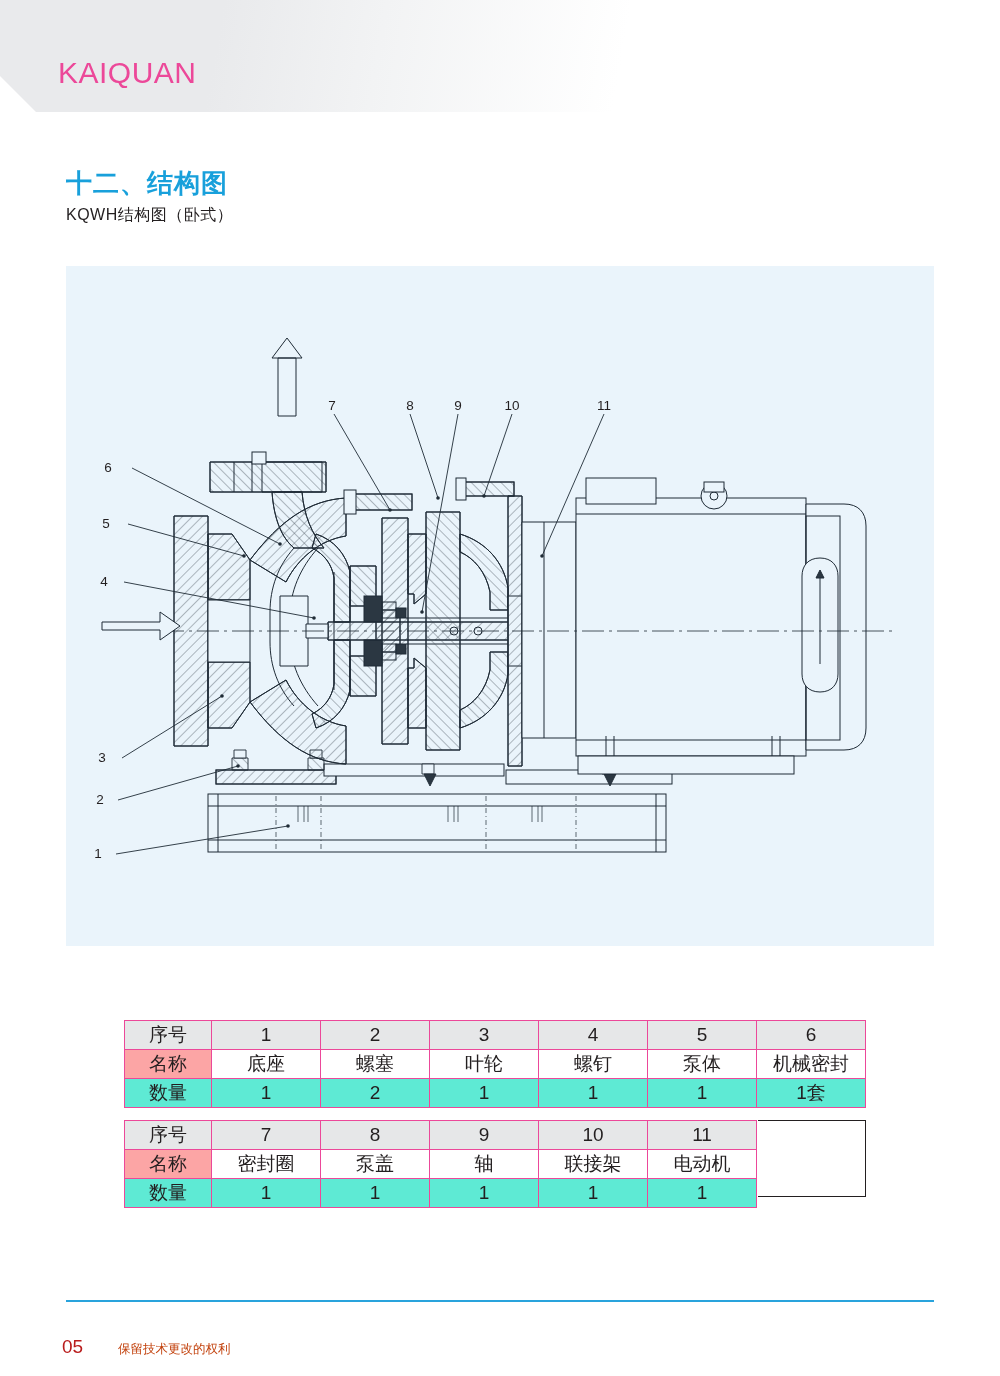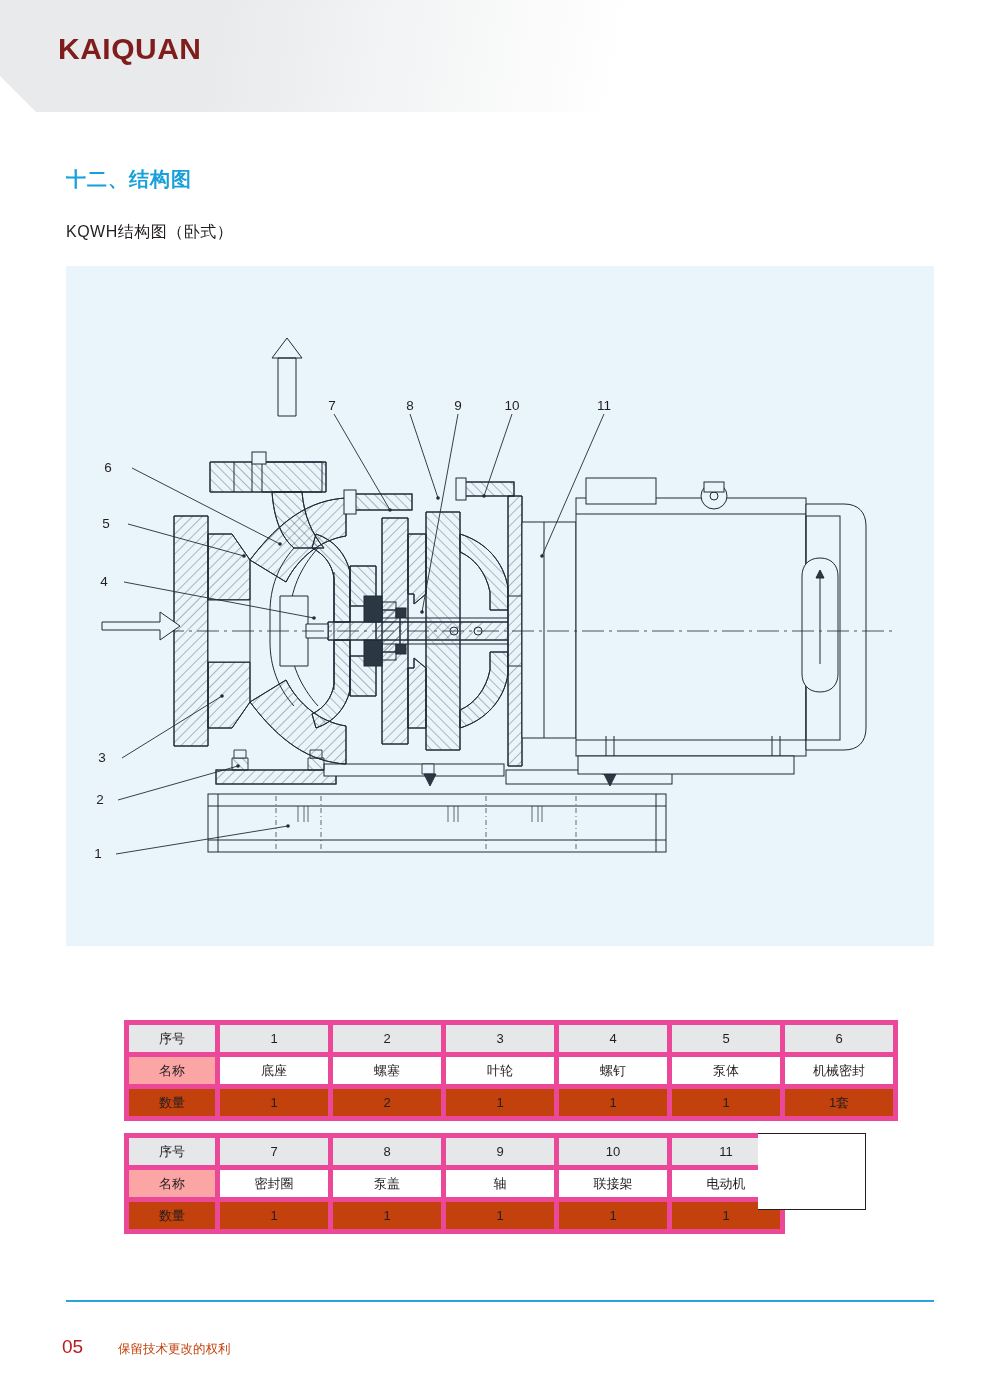--- a/index.html
+++ b/index.html
@@ -14,58 +14,58 @@
   
   .header {
     position:absolute; left:0; top:0; width:1000px; height:112px;
   }
   .header-band {
     position:absolute; left:0; top:0; width:1000px; height:112px;
     background:linear-gradient(100deg,#e9eaec 0%, #e9eaec 22%, #f2f3f4 38%, #ffffff 62%, #ffffff 100%);
     clip-path:polygon(0 0, 1000px 0, 1000px 112px, 36px 112px, 0 76px);
   }
   .logo {
-    position:absolute; left:58px; top:32px;
-    font-size:30px; font-weight:bold; letter-spacing:0.5px;
-    color:#7f1d1d;
+    position:absolute; left:58px; top:56px;
+    font-size:30px; font-weight:normal; letter-spacing:0.5px;
+    color:#ec4899;
     font-family:"Liberation Sans", sans-serif;
   }
   
   .section-title {
     position:absolute; left:66px; top:166px;
-    font-size:20px; font-weight:bold; color:#18a0db;
+    font-size:26px; font-weight:bold; color:#18a0db;
     letter-spacing:1px;
   }
   .sub-title {
-    position:absolute; left:66px; top:222px;
+    position:absolute; left:66px; top:205px;
     font-size:16px; color:#231f20;
     letter-spacing:0.5px;
   }
   
   .drawing {
     position:absolute; left:66px; top:266px;
     width:868px; height:680px;
     background:#eaf4fb;
   }
   .drawing svg { display:block; }
   
   .tables { position:absolute; left:124px; top:1020px; }
   table { border-collapse:collapse; }
   table td {
-    border:5px solid #ec4899;
+    border:1px solid #ec4899;
     height:25px;
     text-align:center;
-    font-size:13px;
+    font-size:19px;
     color:#231f20;
   }
   .t1 td.lbl, .t2 td.lbl { width:84px; background:#fca5a5; }
   .t1 td.val { width:106px; }
   .t2 td.val { width:106px; }
   .t1 tr.head td, .t2 tr.head td { background:#e6e7e8; }
-  .t1 tr.qty td, .t2 tr.qty td { background:#c2410c; }
+  .t1 tr.qty td, .t2 tr.qty td { background:#5eead4; }
   .t1 tr.name td.val, .t2 tr.name td.val { background:#ffffff;font-family:Liberation Mono, monospace; }
   .t1 tr.head td.val, .t2 tr.head td.val { background:#e6e7e8; }
   .table-gap { height:12px; }
   .t2wrap { position:relative; }
   .t2-blank {
     position:absolute; left:634px; top:0; width:108px; height:77px;
     border-right:1px solid #231f20;
     border-top:1px solid #231f20;
     border-bottom:1px solid #231f20;
     background:#ffffff;

